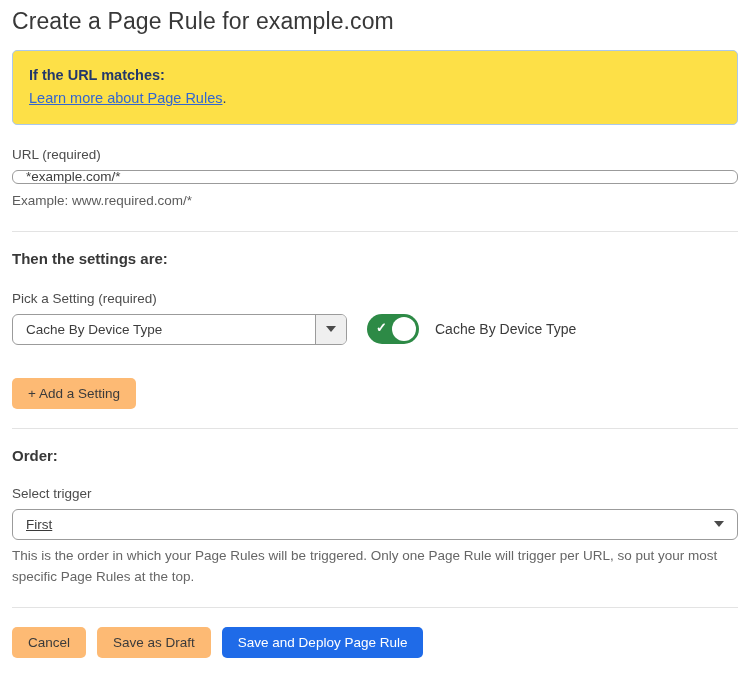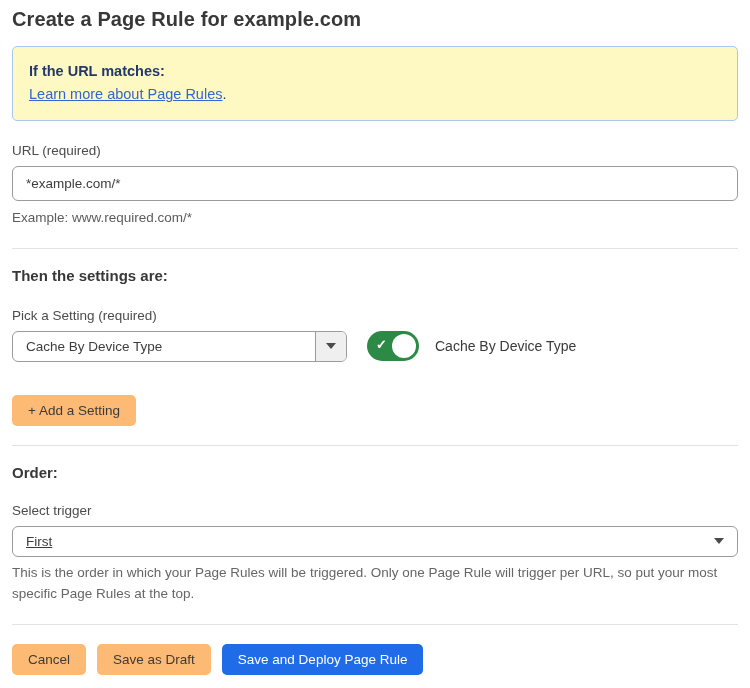--- a/index.html
+++ b/index.html
@@ -7,29 +7,29 @@
   body {
     font-family: "Liberation Sans", sans-serif;
     color: #3a3a3a;
     width: 750px;
     height: 688px;
     overflow: hidden;
   }
   .container { padding: 8px 12px 20px 12px; }
 
   .page-title {
-    font-size: 20px;
-    font-weight: bold;
+    font-size: 23px;
+    font-weight: normal;
     color: #383838;
     margin-bottom: 15px;
     letter-spacing: 0.1px;
   }
 
   .info-box {
-    background: #fef9c3;
+    background: #fde047;
     border: 1px solid #abc8ec;
     border-radius: 5px;
     padding: 13px 16px 14px 16px;
     color: #23386b;
     font-size: 14.5px;
     line-height: 1.58;
     margin-bottom: 22px;
   }
   .info-heading { font-weight: bold; }
   .info-body { max-width: 700px; }
@@ -38,21 +38,21 @@
 
   .field-label {
     font-size: 13.5px;
     color: #4c4c4c;
     margin-bottom: 8px;
   }
 
   .text-input {
     display: block;
     width: 726px;
-    height: 35px;
+    height: 14px;
     border: 1px solid #9b9b9b;
     border-radius: 6px;
     padding: 0 13px;
     font-size: 13.5px;
     font-family: "Liberation Sans", sans-serif;
     color: #3d3d3d;
     background: #ffffff;
     outline: none;
   }
 

